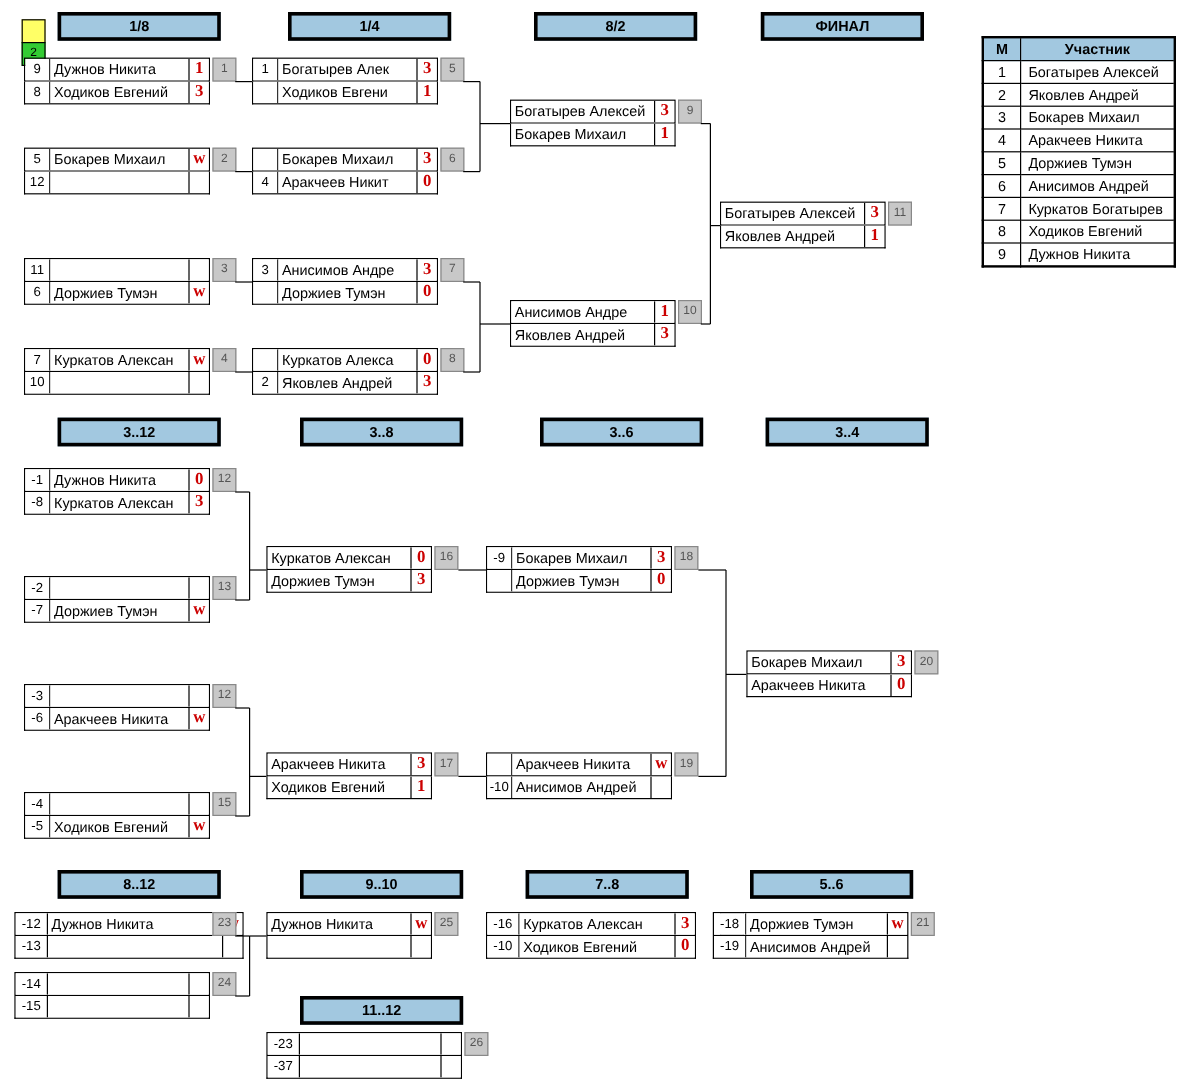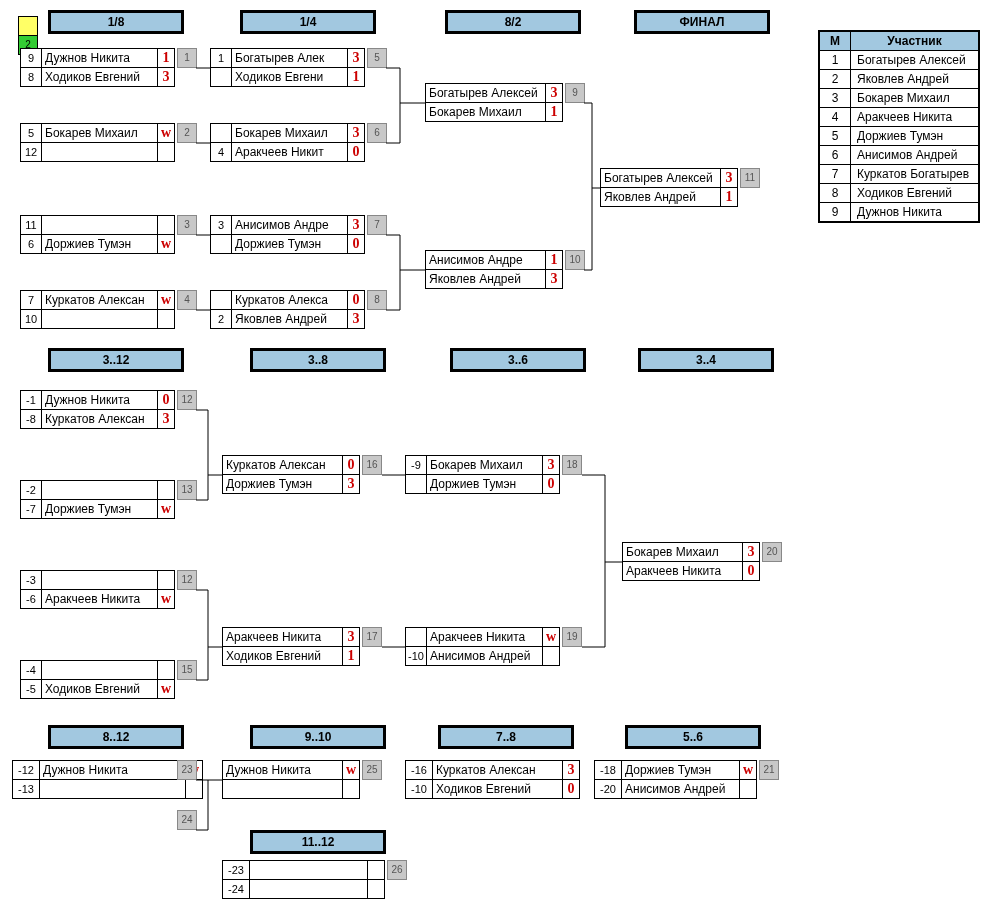--- a/index.html
+++ b/index.html
@@ -364,20 +364,32 @@
         <div class="score">w</div>
       </div>
     <div class="row">
         <div class="seed" style="width:26px">-13</div>
         <div class="name"></div>
         <div class="score"></div>
       </div>
   </div>
     <div class="match-num" style="left:177px;top:760px">23</div>
 
+  <div class="match" style="left:12px;top:810px;width:163px">
+    <div class="row">
+        <div class="seed" style="width:26px">-14</div>
+        <div class="name"></div>
+        <div class="score"></div>
+      </div>
+    <div class="row">
+        <div class="seed" style="width:26px">-15</div>
+        <div class="name"></div>
+        <div class="score"></div>
+      </div>
+  </div>
     <div class="match-num" style="left:177px;top:810px">24</div>
 
   <div class="match" style="left:222px;top:760px;width:138px">
     <div class="row">
         <div class="name">Дужнов Никита</div>
         <div class="score">w</div>
       </div>
     <div class="row">
         <div class="name"></div>
         <div class="score"></div>
@@ -385,21 +397,21 @@
   </div>
     <div class="match-num" style="left:362px;top:760px">25</div>
 
   <div class="match" style="left:222px;top:860px;width:163px">
     <div class="row">
         <div class="seed" style="width:26px">-23</div>
         <div class="name"></div>
         <div class="score"></div>
       </div>
     <div class="row">
-        <div class="seed" style="width:26px">-24</div>
+        <div class="seed" style="width:26px">-37</div>
         <div class="name"></div>
         <div class="score"></div>
       </div>
   </div>
     <div class="match-num" style="left:387px;top:860px">26</div>
 
   <div class="match" style="left:405px;top:760px;width:175px">
     <div class="row">
         <div class="seed" style="width:26px">-16</div>
         <div class="name">Куркатов Алексан</div>
@@ -413,21 +425,21 @@
   </div>
     <div class="match-num" style="left:600px;top:760px">22</div>
 
   <div class="match" style="left:594px;top:760px;width:163px">
     <div class="row">
         <div class="seed" style="width:26px">-18</div>
         <div class="name">Доржиев Тумэн</div>
         <div class="score">w</div>
       </div>
     <div class="row">
-        <div class="seed" style="width:26px">-20</div>
+        <div class="seed" style="width:26px">-19</div>
         <div class="name">Анисимов Андрей</div>
         <div class="score"></div>
       </div>
   </div>
     <div class="match-num" style="left:759px;top:760px">21</div>
 
   <svg class="connectors" width="995" height="900">
 
     <line x1="386" y1="68" x2="400" y2="68"></line>
       <line x1="386" y1="143" x2="400" y2="143"></line>

